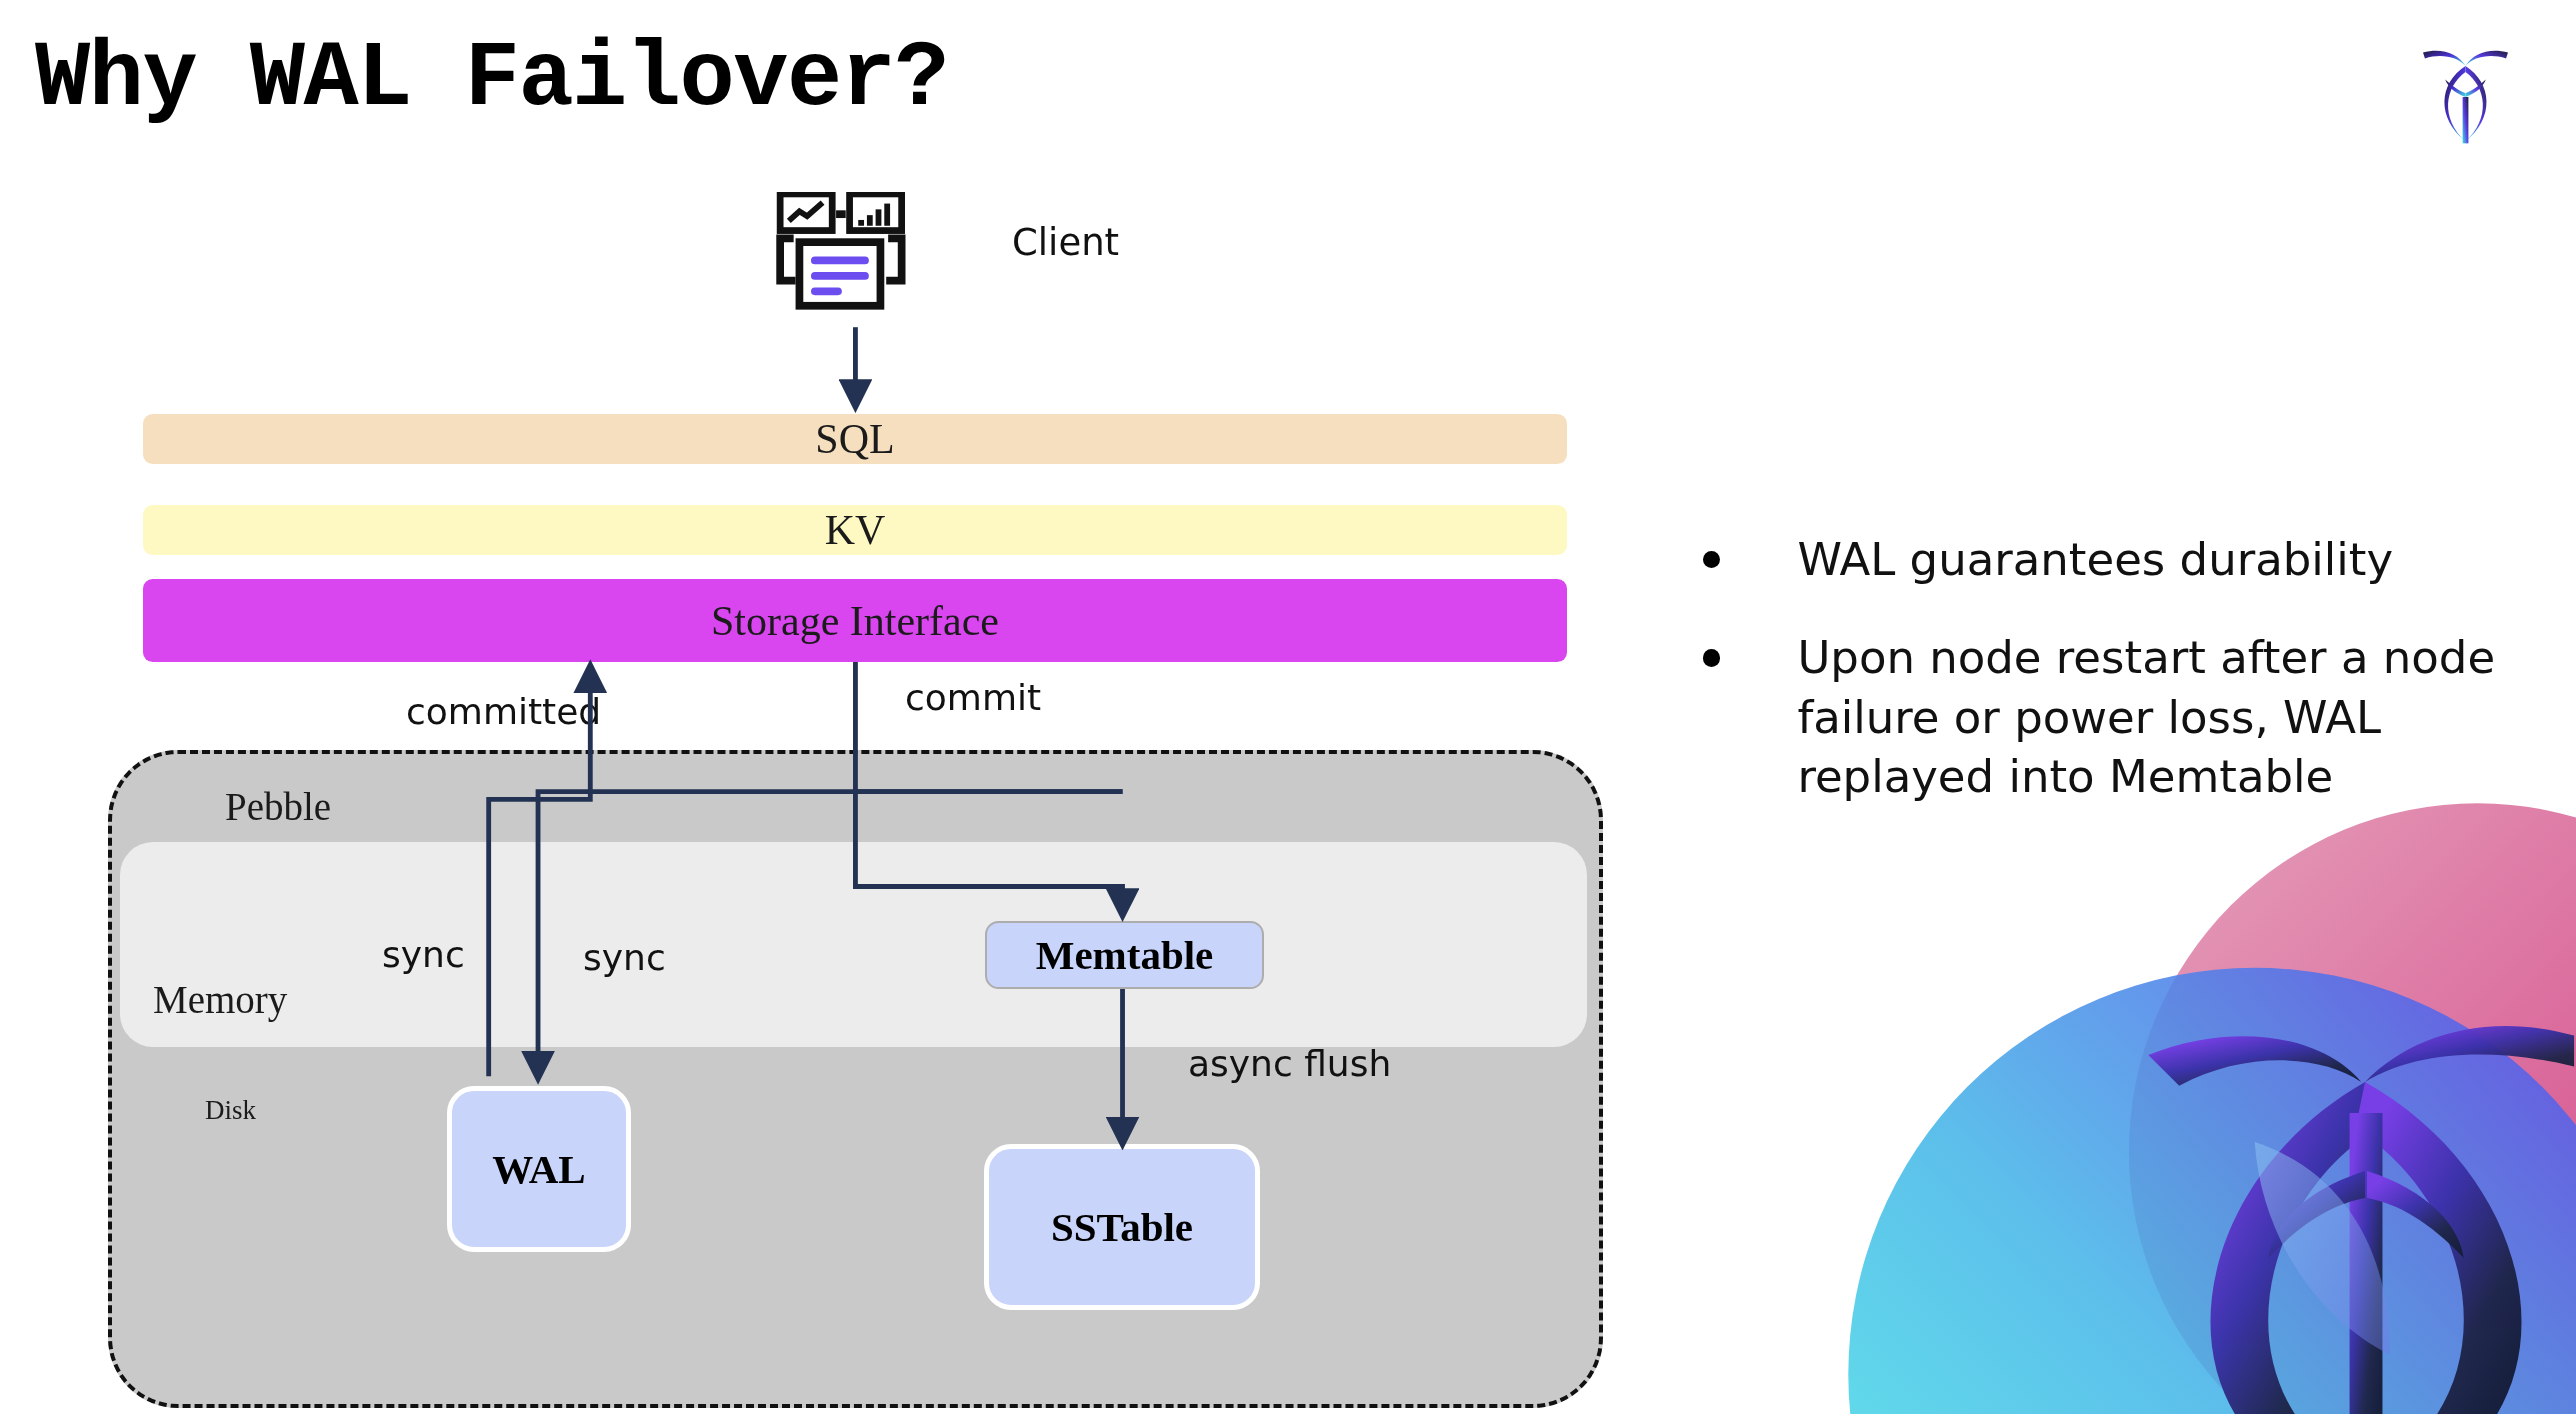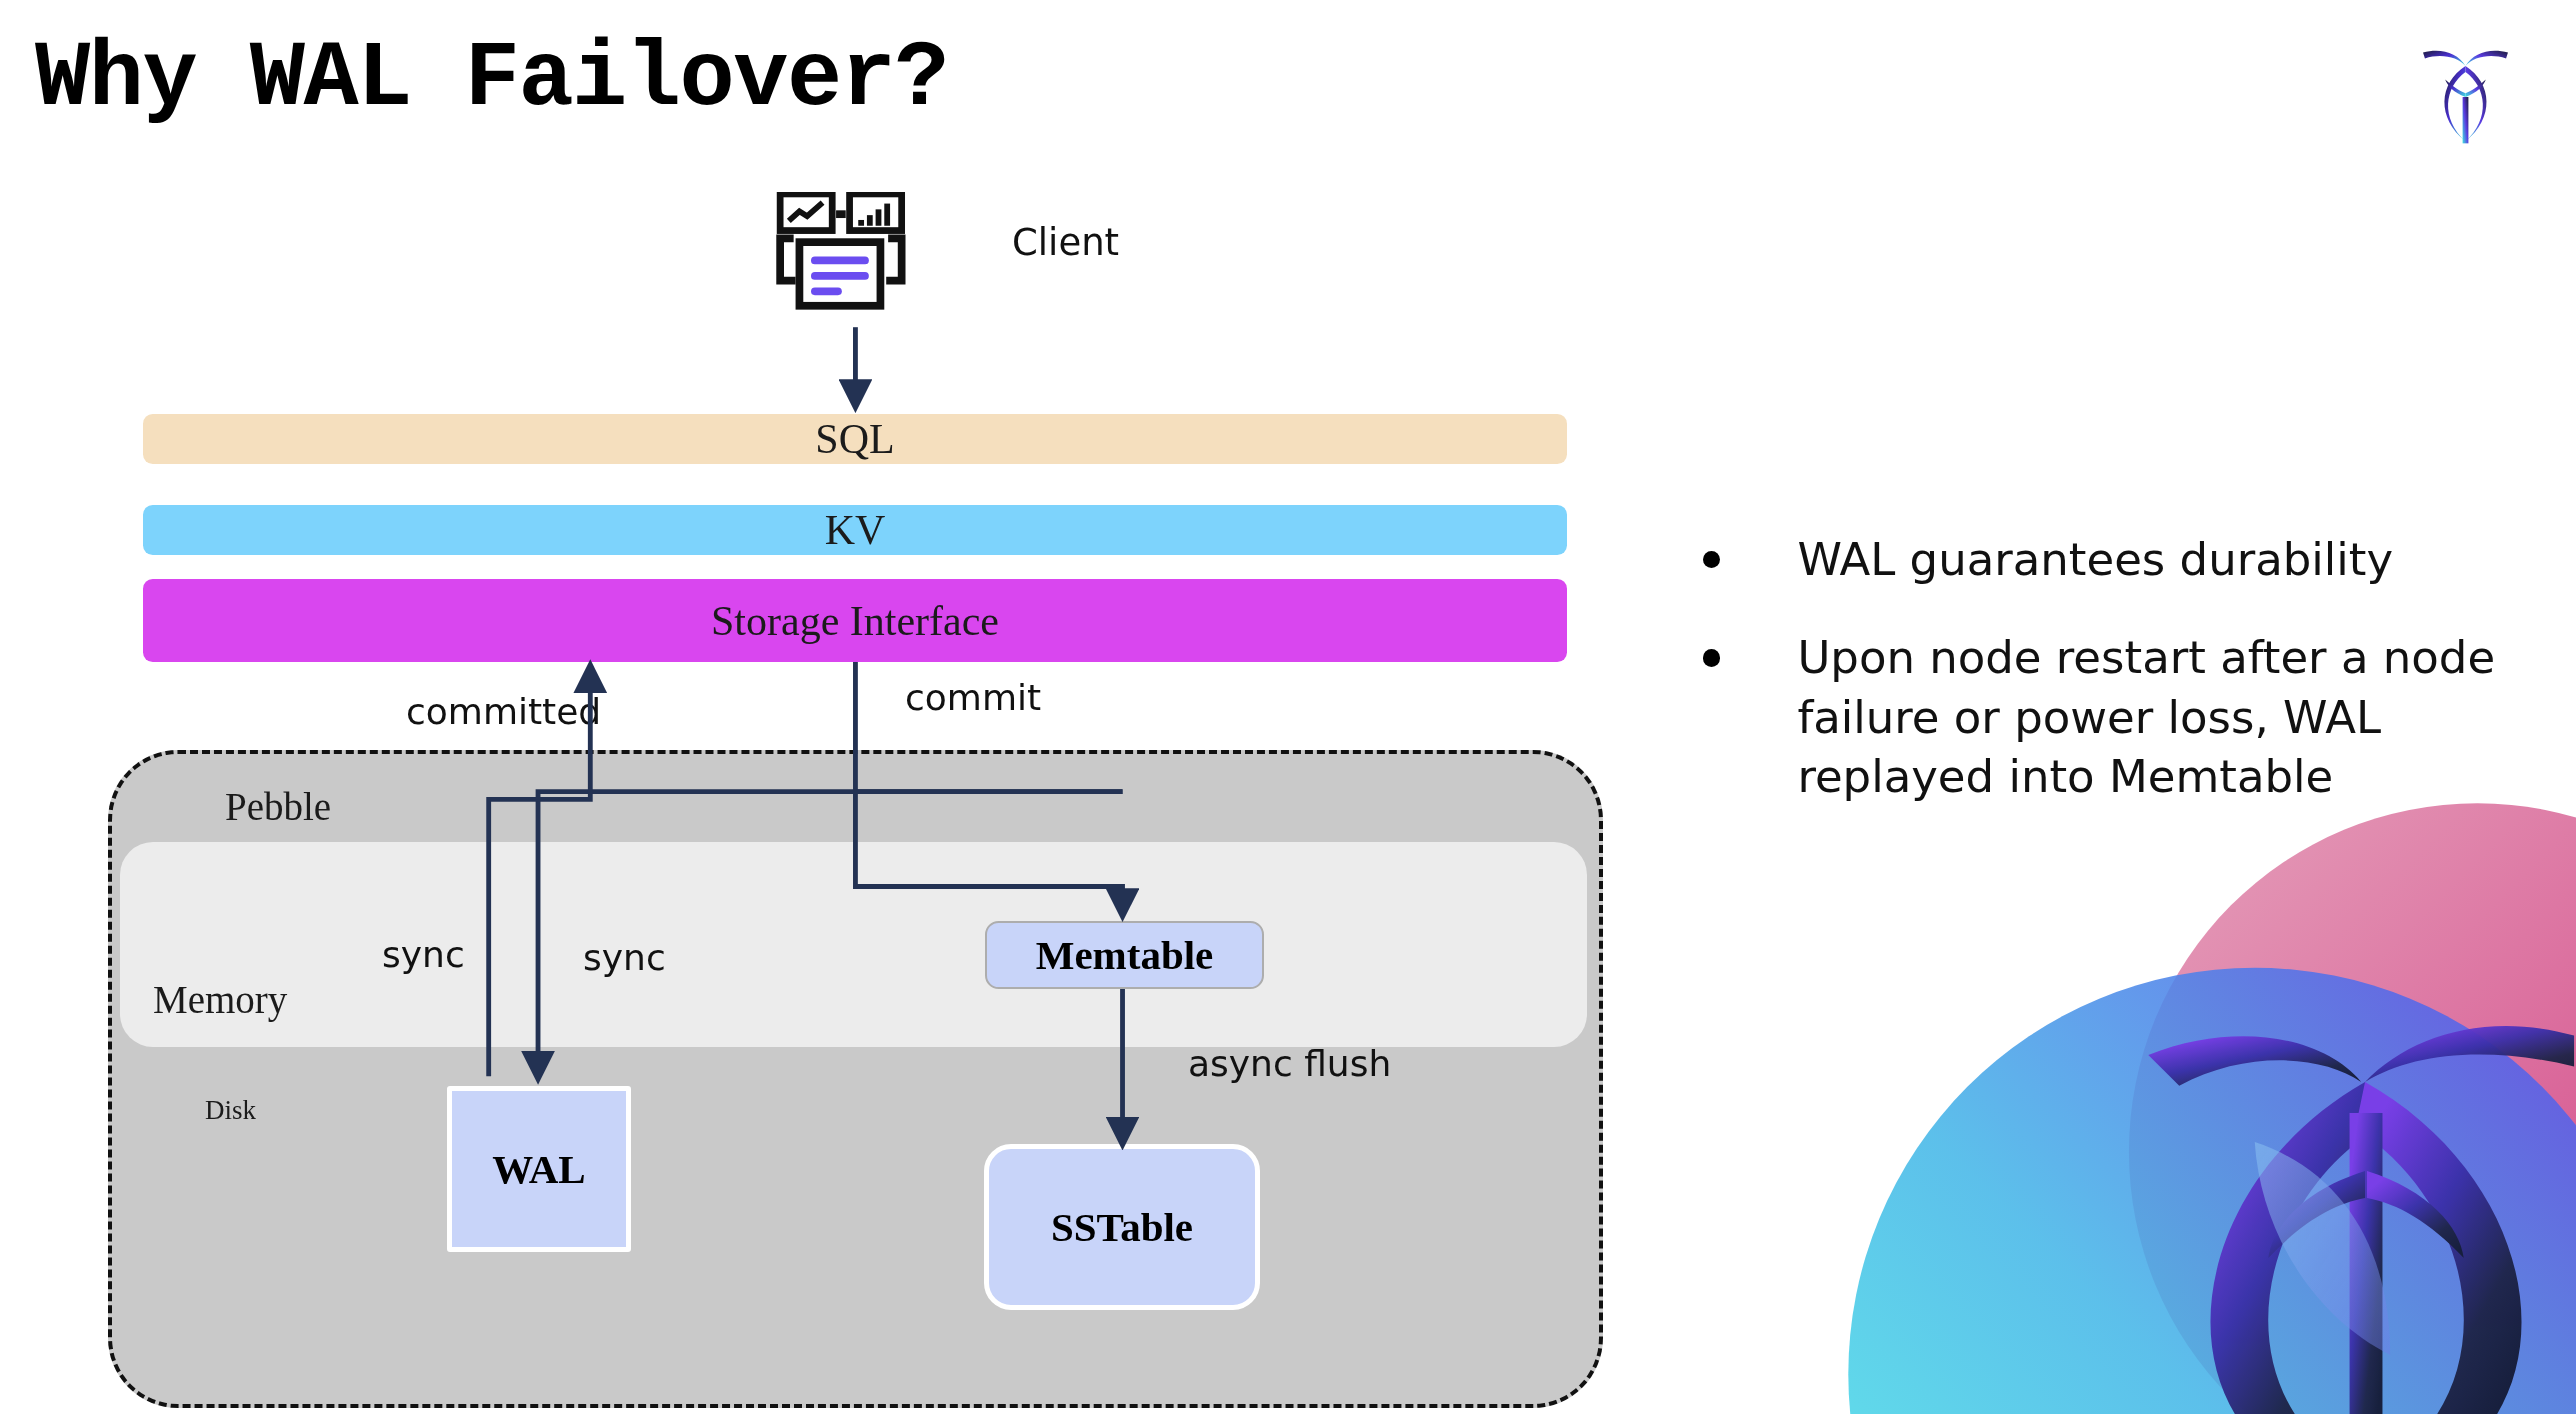--- a/index.html
+++ b/index.html
@@ -64,21 +64,21 @@
     border-radius: 9.7px;
     display: flex;
     align-items: center;
     justify-content: center;
     font-family: "Liberation Serif", serif;
     font-size: 42px;
     color: #1b1b1b;
     box-sizing: border-box;
   }
   #layer-sql { top: 414px;  height: 50px;  background: #f5dfbe; }
-  #layer-kv  { top: 505px;  height: 50px;  background: #7dd3fc; }
+  #layer-kv  { top: 505px;  height: 50px;  background: #fef9c3; }
   #layer-si  { top: 579px;  height: 83px;  background: #d946ef; }
 
   
   #pebble-container {
     position: absolute;
     left: 108px;
     top: 750px;
     width: 1495px;
     height: 658px;
     background: #c9c9c9;
@@ -134,21 +134,21 @@
     box-sizing: border-box;
   }
   #box-memtable {
     left: 985px; top: 921px; width: 279px; height: 68px;
     border: 2.9px solid #adadad;
     border-radius: 13.5px;
   }
   #box-wal {
     left: 447px; top: 1086px; width: 184px; height: 166px;
     border: 5.8px solid #ffffff;
-    border-radius: 3px;
+    border-radius: 27px;
   }
   #box-sstable {
     left: 984px; top: 1144px; width: 276px; height: 166px;
     border: 5.8px solid #ffffff;
     border-radius: 27px;
   }
 
   
   .edge-label {
     position: absolute;

